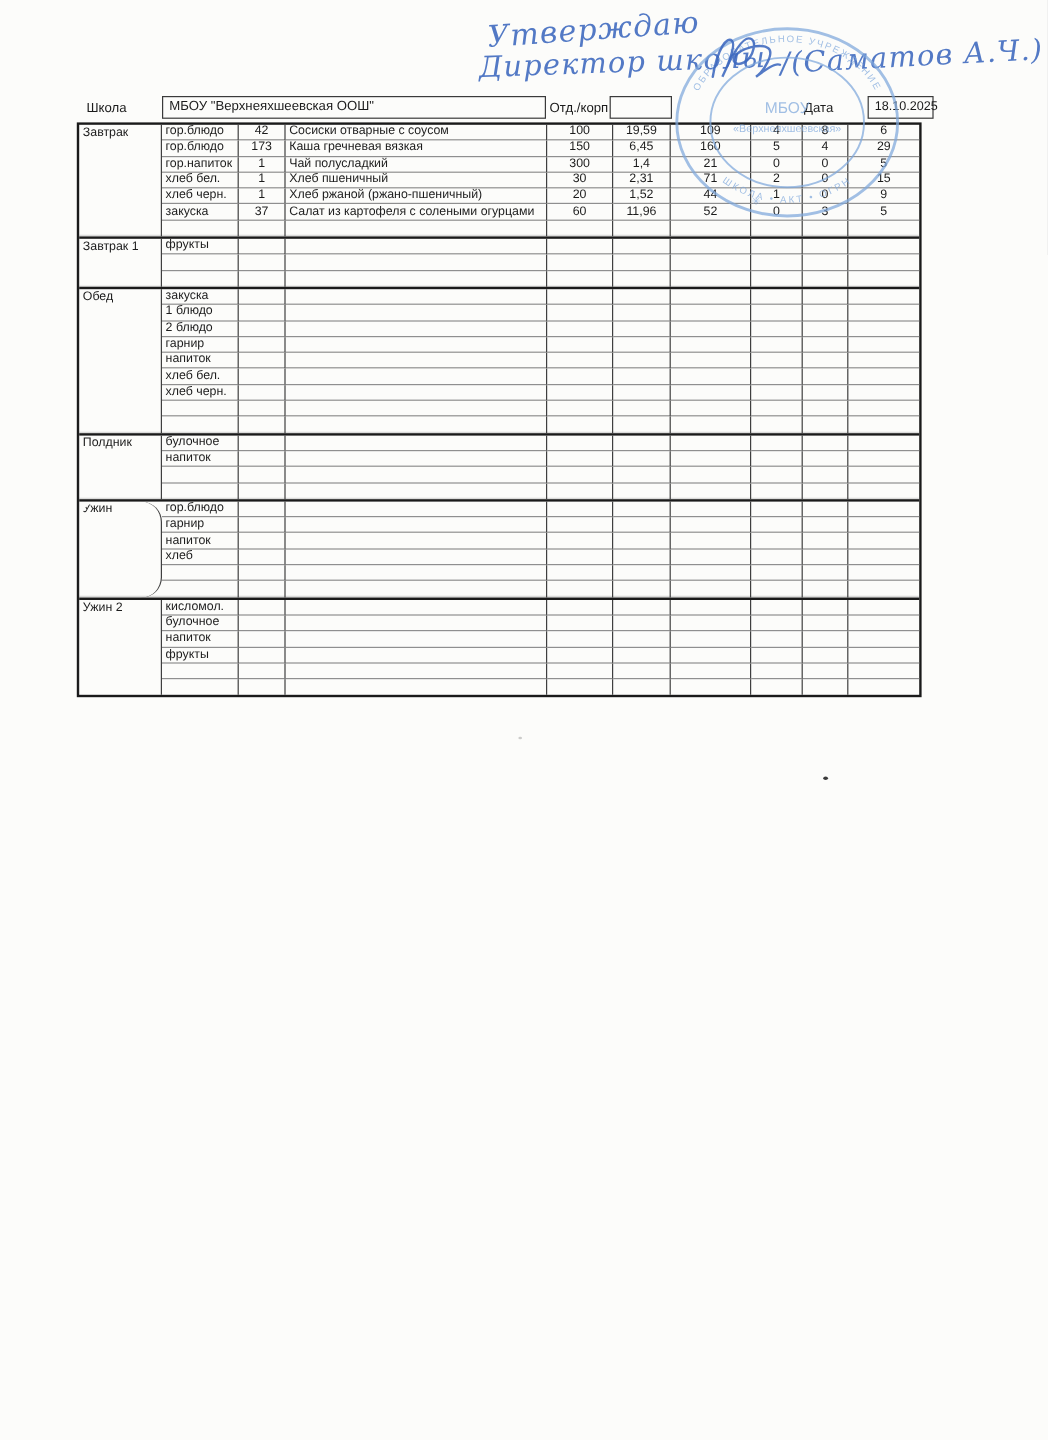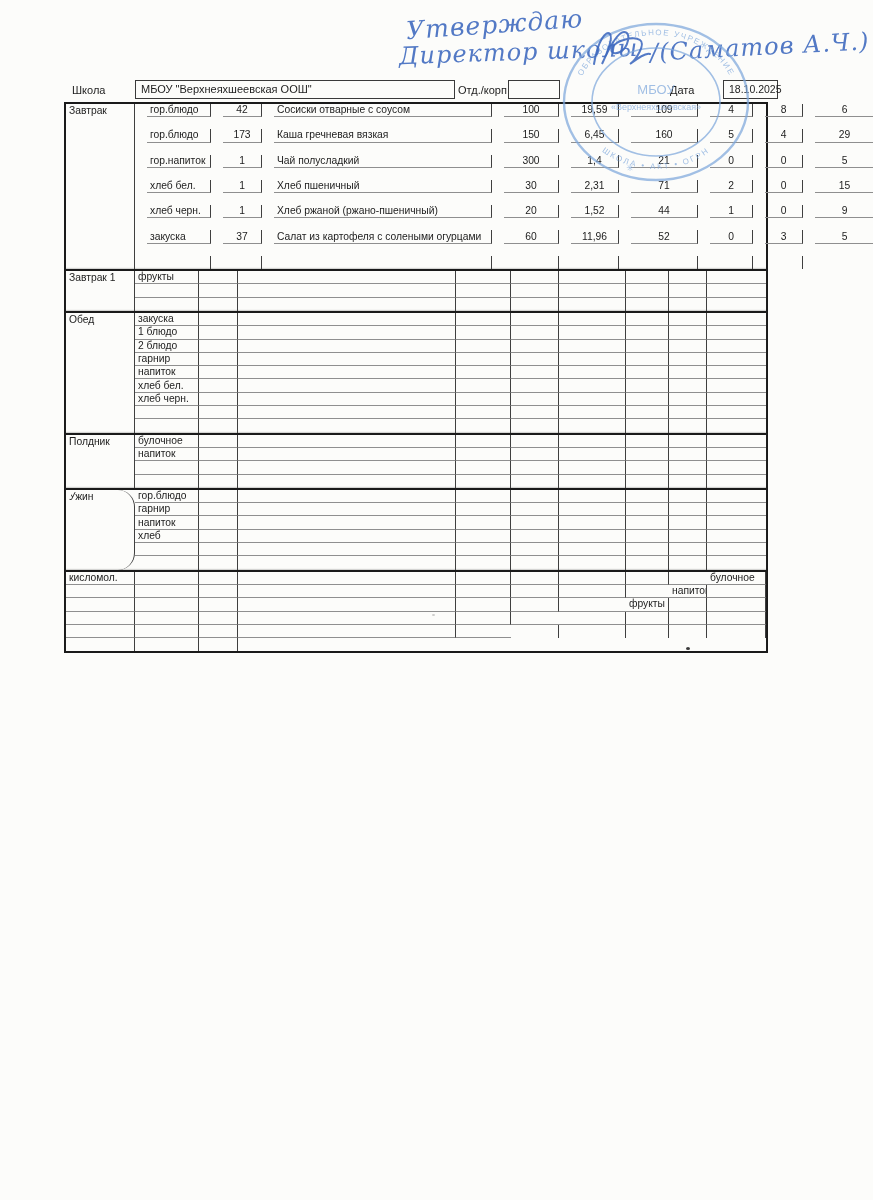--- a/index.html
+++ b/index.html
@@ -50,21 +50,21 @@
     border-right:1px solid #3c3c3c;overflow:hidden;white-space:nowrap;
   }
   .hcell:last-child{border-right:none;}
   .section{
     display:grid;
     grid-template-columns:69px 64px 39px 218px 55px 48px 67px 43px 38px 59px;
     grid-auto-rows:13.3px;
     border-top:2px solid #1a1a1a;
     box-shadow:0 -1px 1px rgba(120,120,120,.3);
   }
-  .section:first-child{border-top:none;box-shadow:none;gap:12px;}
+  .section:first-child{border-top:none;box-shadow:none;}
   .cell{
     font-size:10.3px;line-height:12px;display:flex;align-items:center;
     border-right:1px solid #3f3f3f;border-bottom:1px solid #8f8f8f;
     padding:0 3px;overflow:hidden;white-space:nowrap;box-sizing:border-box;
   }
   .cell.c-last{border-right:none;}
   .cell.r-last{border-bottom:none;}
   .t-center{justify-content:center;}
   .meal{
     align-items:flex-start;padding-top:1px;border-bottom:none;
@@ -384,20 +384,21 @@
           <div class="cell t-center r-last"></div>
           <div class="cell r-last"></div>
           <div class="cell t-center r-last"></div>
           <div class="cell t-center r-last"></div>
           <div class="cell t-center r-last"></div>
           <div class="cell t-center r-last"></div>
           <div class="cell t-center r-last"></div>
           <div class="cell t-center c-last r-last"></div>
         </div>
         <div class="section">
+          <div class="cell meal" style="grid-area: 1 / 1 / span 6;">Ужин 2</div>
           <div class="cell ">кисломол.</div>
           <div class="cell t-center"></div>
           <div class="cell "></div>
           <div class="cell t-center"></div>
           <div class="cell t-center"></div>
           <div class="cell t-center"></div>
           <div class="cell t-center"></div>
           <div class="cell t-center"></div>
           <div class="cell t-center c-last"></div>
           <div class="cell ">булочное</div>

